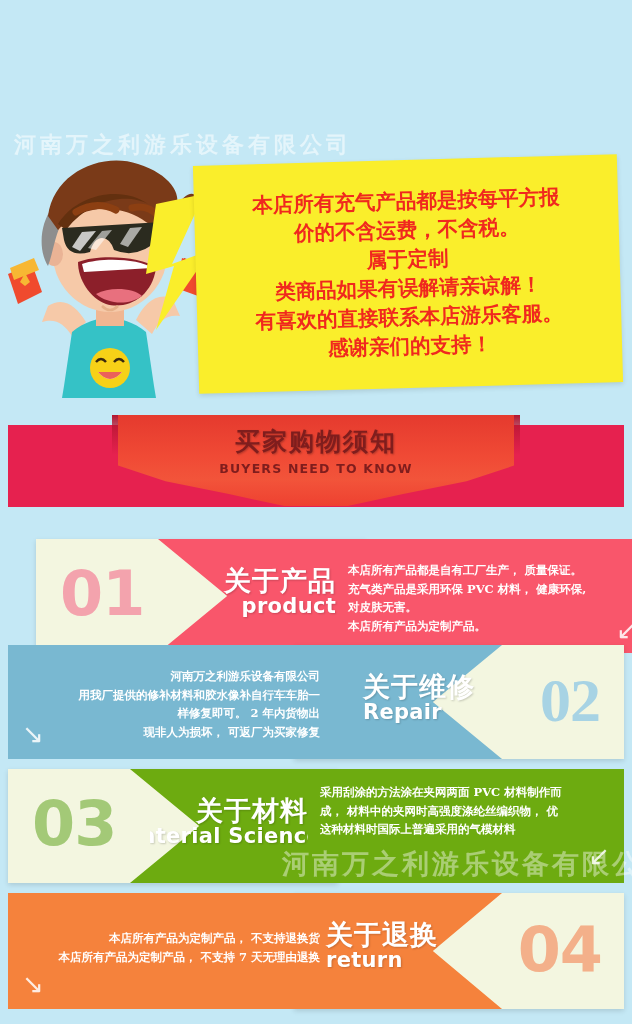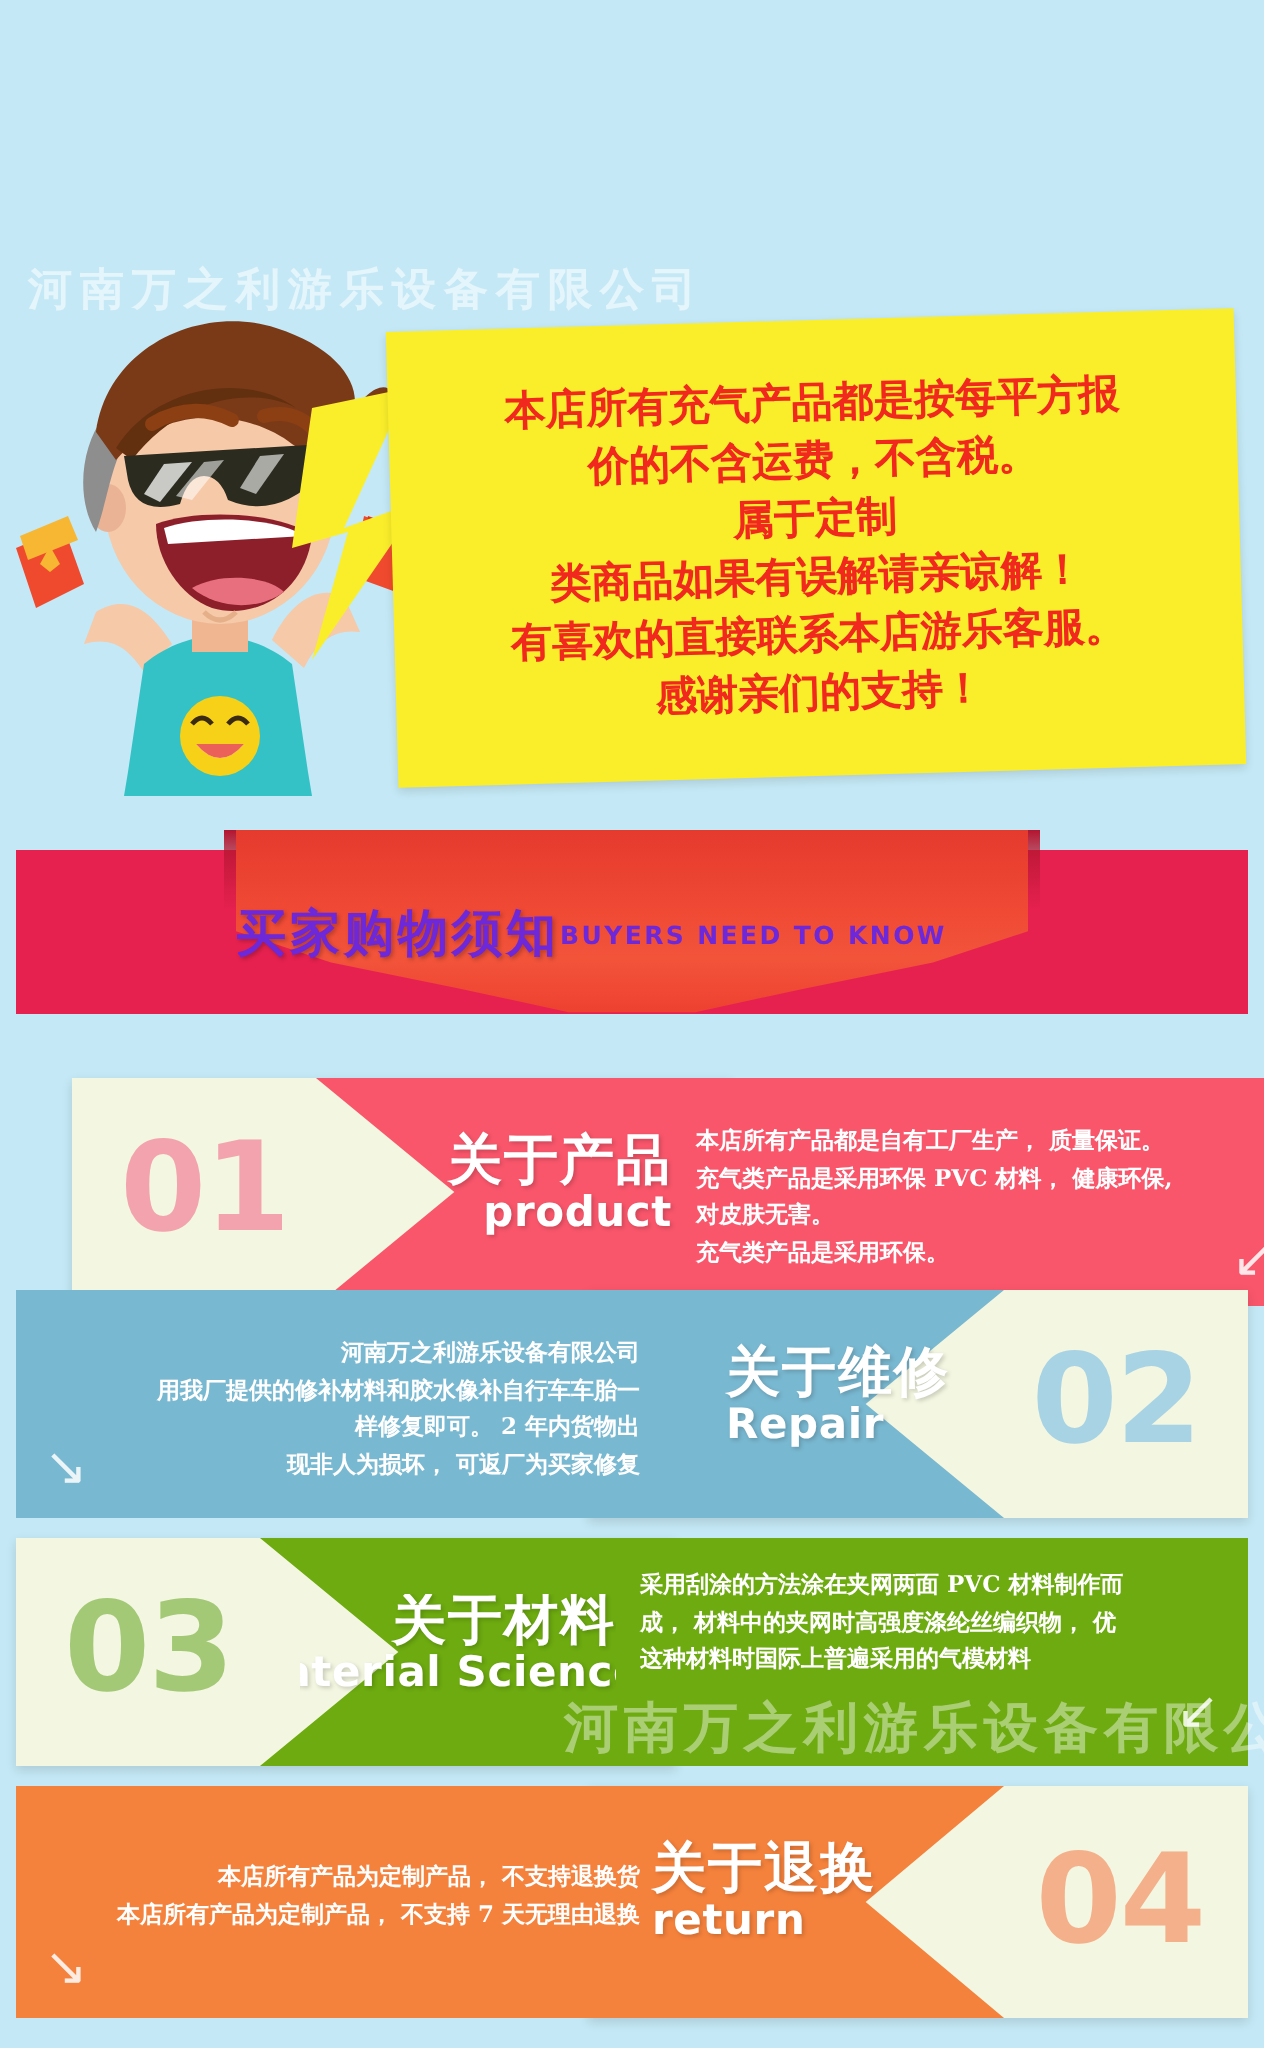--- a/index.html
+++ b/index.html
@@ -93,22 +93,22 @@
   .banner2 .shade-l{
     position:absolute; left:112px; top:0; width:24px; height:40px;
     background:linear-gradient(180deg,#b3152f,rgba(179,21,47,0));
   }
   .banner2 .shade-r{
     position:absolute; right:112px; top:0; width:24px; height:40px;
     background:linear-gradient(180deg,#b3152f,rgba(179,21,47,0));
   }
   .banner2 .txt{
     position:absolute; left:118px; top:10px; width:396px; height:82px;
-    display:flex; flex-direction:row; align-items:center;
-    color:#6d28d9;
+    display:flex; flex-direction:column; align-items:center;
+    color:#7f1d1d;
   }
 
   
   .row{ position:absolute; left:0; width:632px; }
   .cream{
     position:absolute; background:#f3f6e0;
     box-shadow:0 2px 5px rgba(0,0,0,.13);
   }
   .colorband{
     position:absolute;
@@ -232,31 +232,31 @@
          clip-path:polygon(0% 0%, 100% 0%, 100% 100%, 0% 100%, 14% 50%);"></div>
     <div class="bignum" style="left:32px;top:24px;color:#f3a3ad;">01</div>
     <div style="position:absolute;left:168px;top:28px;text-align:right;width:140px;">
       <div class="title-cn">关于产品</div>
       <div class="title-en">product</div>
     </div>
     <div class="body-txt" style="left:320px;top:22px;">
       <div>本店所有产品都是自有工厂生产，  质量保证。</div>
       <div>充气类产品是采用环保 PVC 材料，  健康环保,</div>
       <div>对皮肤无害。</div>
-      <div>充气类产品是采用环保。</div>
+      <div>本店所有产品为定制产品。</div>
     </div>
     <div class="arrow" style="left:588px;top:78px;">↙</div>
   </div>
 
   <div class="row" style="top:645px;height:118px;">
     <div class="cream" style="right:8px;top:0;width:330px;height:114px;"></div>
     <div class="colorband" style="left:8px;top:0;width:494px;height:114px;
          background:#79b8d1;
          clip-path:polygon(0% 0%, 100% 0%, 86% 50%, 100% 100%, 0% 100%);"></div>
-    <div class="bignum" style="right:32px;top:24px;color:#a7d3e4;">02</div>
+    <div class="bignum" style="right:32px;top:24px;color:#a7d3e4;font-family:Liberation Serif, serif;">02</div>
     <div style="position:absolute;left:330px;top:28px;text-align:left;width:150px;margin-left:33px;">
       <div class="title-cn">关于维修</div>
       <div class="title-en">Repair</div>
     </div>
     <div class="body-txt" style="left:20px;top:22px;width:300px;text-align:right;">
       <div>河南万之利游乐设备有限公司</div>
       <div>用我厂提供的修补材料和胶水像补自行车车胎一</div>
       <div>样修复即可。  2 年内货物出</div>
       <div>现非人为损坏，  可返厂为买家修复</div>
     </div>

